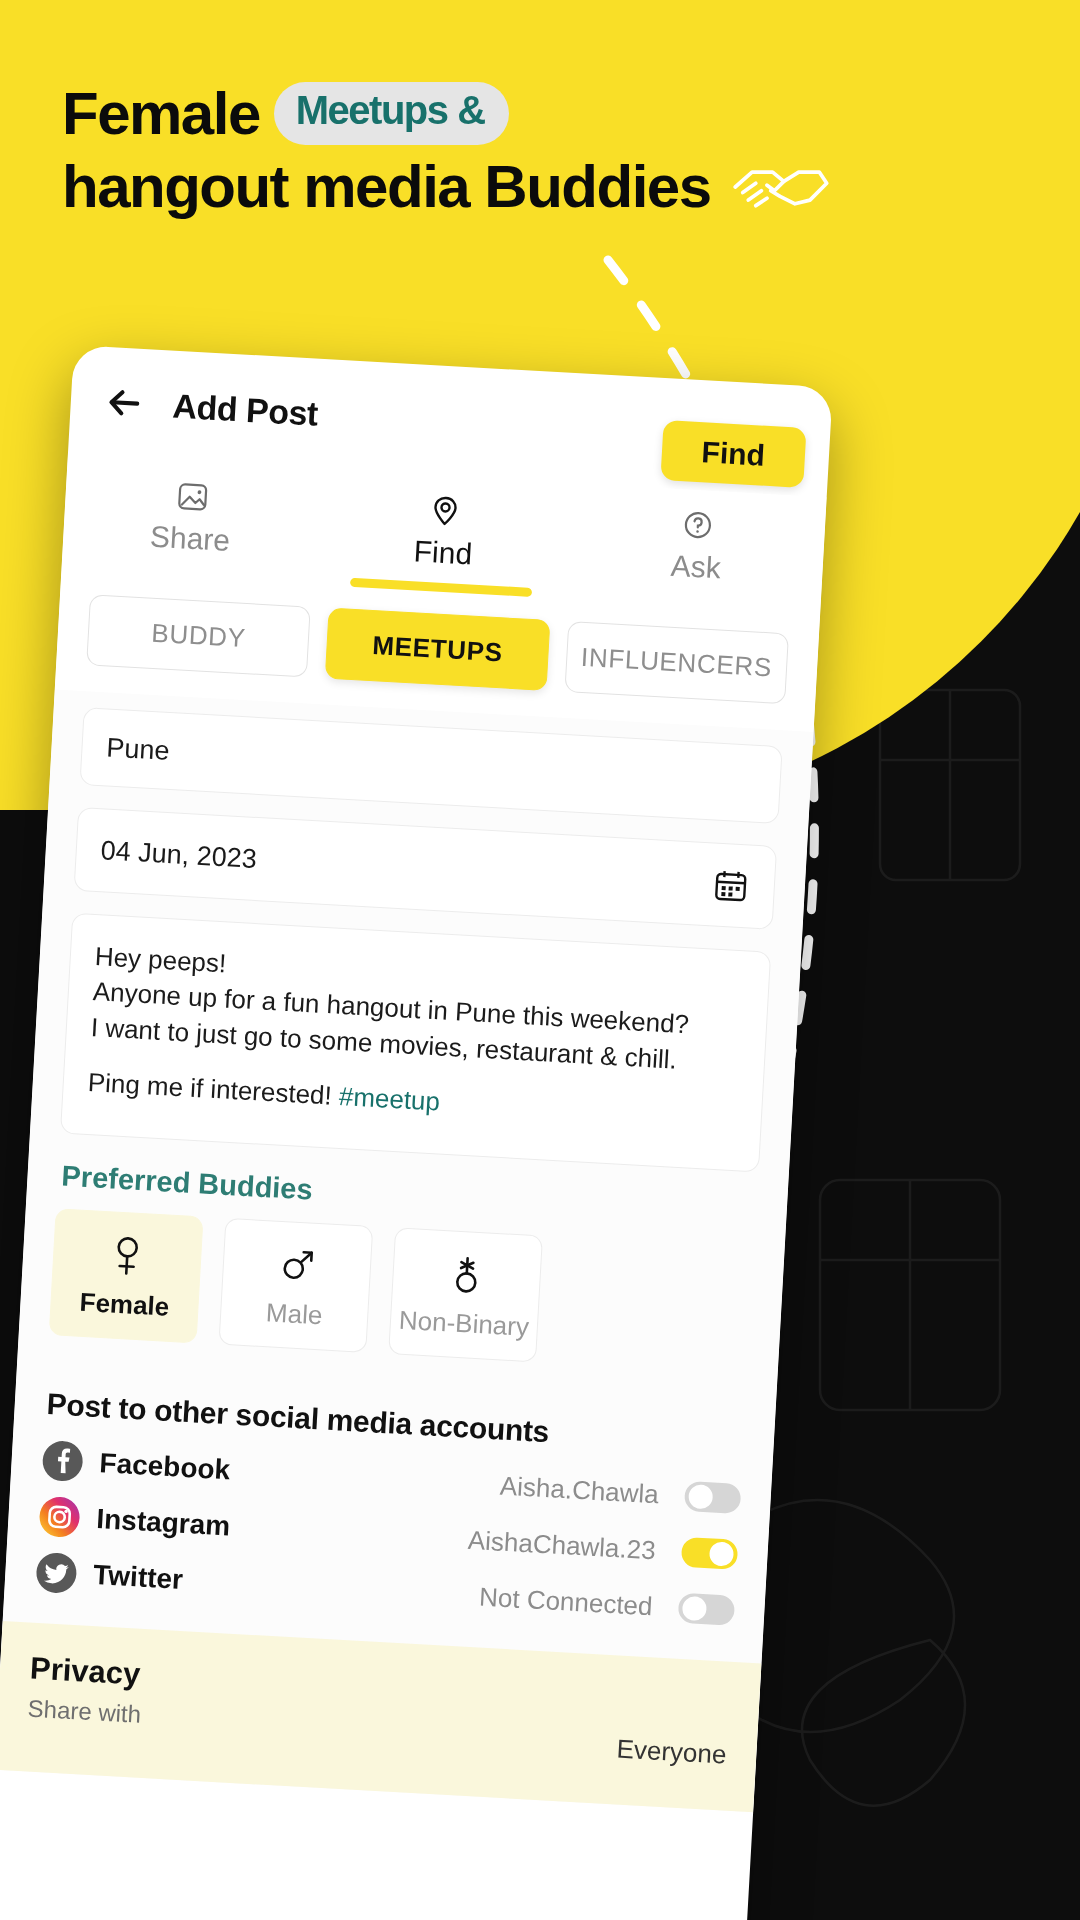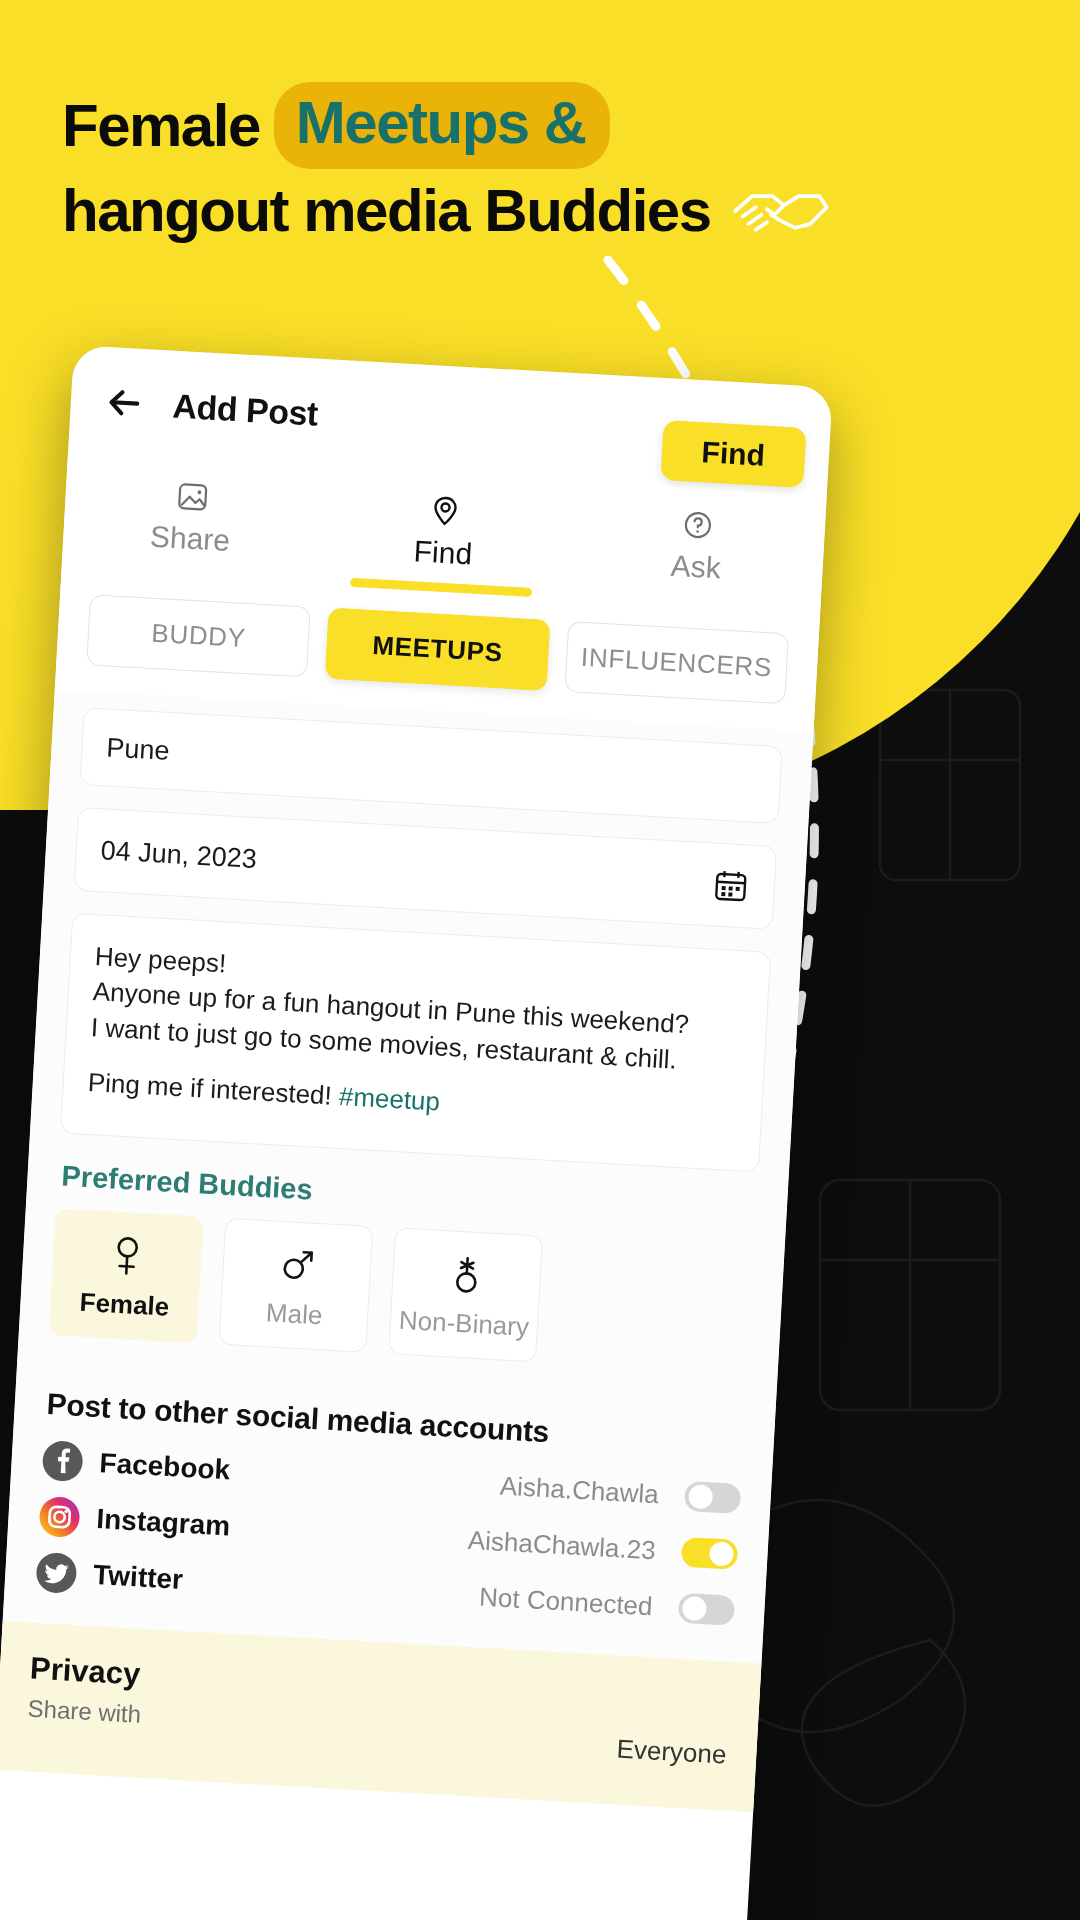--- a/index.html
+++ b/index.html
@@ -29,23 +29,23 @@
 
   
   .headline{ position:absolute; left:62px; top:82px; width:800px; z-index:6; }
   .hl-row{ display:flex; align-items:center; }
   .hl-row-1{ margin-bottom:10px; }
   .hl-text{
     font-size:60px; font-weight:bold; color:#0b0b0b;
     letter-spacing:-1.5px; line-height:1.05; white-space:nowrap;
   }
   .hl-pill{
-    background:#eab308; color:#18716B;
+    background:#e5e5e5; color:#18716B;
     border-radius:36px; padding:6px 24px 12px 22px;
-    margin-left:14px; font-size:60px; font-weight:bold; letter-spacing:-1.5px;
+    margin-left:14px; font-size:40px; font-weight:bold; letter-spacing:-1.5px;
     white-space:nowrap;
   }
   .hl-line2{ display:flex; align-items:center; gap:18px; margin-top:8px;}
   .handshake{ width:104px; height:56px; flex:none; }
 
   
   .dash-curve{ position:absolute; left:560px; top:240px; width:360px; height:880px; z-index:7; pointer-events:none;}
 
   
   .phone-card{

